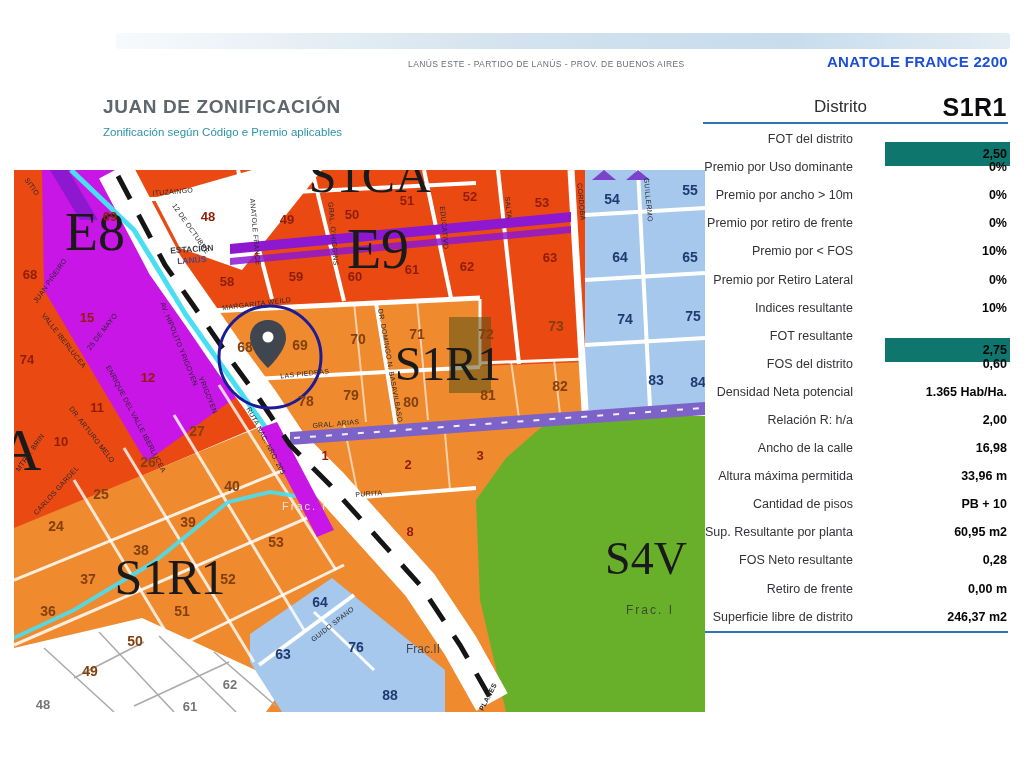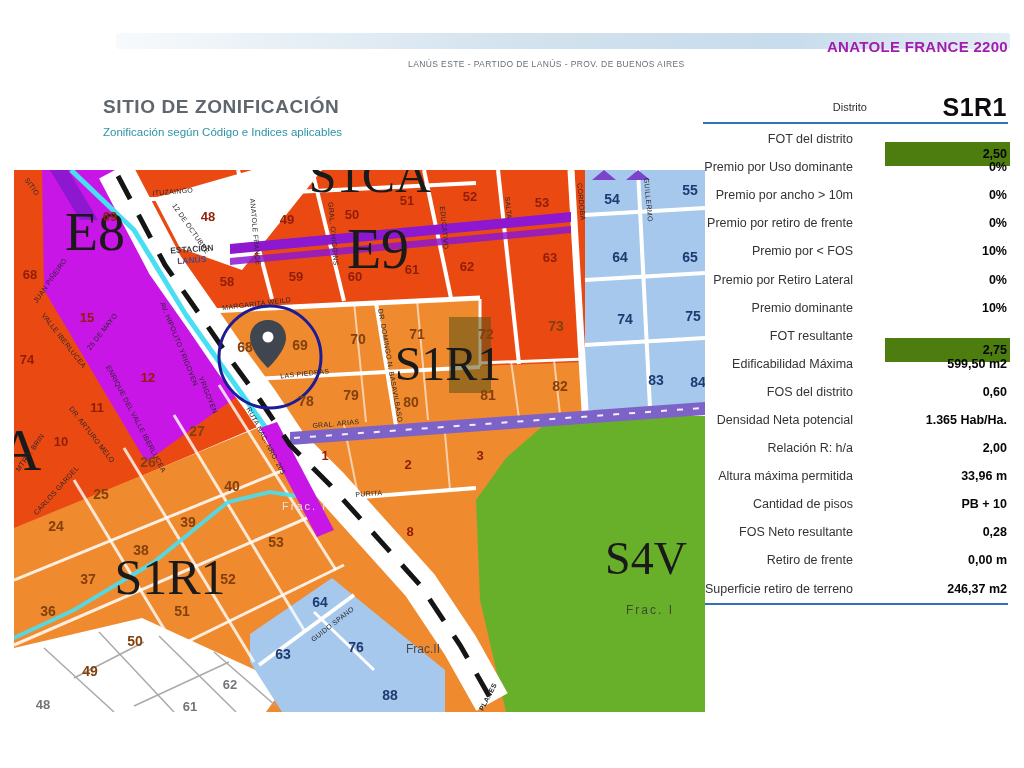--- a/index.html
+++ b/index.html
@@ -1,40 +1,40 @@
 <!DOCTYPE html>
 <html><head>
 <meta charset="utf-8">
 <style>
   html,body{margin:0;padding:0;background:#ffffff;}
   #page{position:relative;width:1024px;height:768px;background:#ffffff;overflow:hidden;
         font-family:"Liberation Sans",sans-serif;}
   
   .band{position:absolute;left:116px;top:33px;width:894px;height:16px;border-radius:3px;
         background:linear-gradient(90deg,#f7fafc 0%,#d3e2ee 45%,#c7dcec 75%,#e3edf4 100%);}
-  .hdr-title{position:absolute;right:16px;top:38px;width:500px;text-align:right;
-             font-size:15px;font-weight:bold;color:#a21caf;letter-spacing:.3px;}
+  .hdr-title{position:absolute;right:16px;top:53px;width:500px;text-align:right;
+             font-size:15px;font-weight:bold;color:#1d4ed8;letter-spacing:.3px;}
   .hdr-sub{position:absolute;right:16px;top:59px;width:600px;
            font-size:8.5px;color:#6a6f75;letter-spacing:.4px;}
   .map-title{position:absolute;left:103px;top:96px;font-size:19px;font-weight:bold;
              color:#5f666d;letter-spacing:.6px;}
   .map-sub{position:absolute;left:103px;top:126px;font-size:11.5px;color:#2c93a8;}
   
   #panel{position:absolute;left:703px;top:92px;width:307px;}
   .drow{display:flex;align-items:center;height:30px;}
-  .dlabel{flex:1;text-align:right;font-size:11px;color:#2e2e33;padding-right:16px;}
+  .dlabel{flex:1;text-align:right;font-size:17px;color:#2e2e33;padding-right:16px;}
   .dval{width:124px;text-align:right;font-size:25px;font-weight:bold;color:#0c0c0f;
         padding-right:3px;letter-spacing:.5px;}
   .rule{height:2px;background:#2e75b6;width:305px;}
   .rows{margin-top:1px;}
   .prow{display:flex;align-items:center;height:28.1px;}
   .plabel{flex:1;text-align:right;font-size:12.5px;color:#333338;padding-right:32px;}
   .pval{width:122px;text-align:right;font-size:12.5px;font-weight:bold;color:#050507;
         padding-right:3px;height:24px;line-height:24px;}
-  .prow.hl .pval{background:#4d7c0f;margin-top:29px;}
+  .prow.hl .pval{background:#0f766e;margin-top:29px;}
   
   #map{position:absolute;left:14px;top:170px;width:691px;height:542px;background:#fff;}
   text{font-family:"Liberation Sans",sans-serif;}
   .zl{font-family:"Liberation Serif","DejaVu Serif",serif;fill:#1a1a1a;}
   .pn{text-anchor:middle;font-weight:bold;}
   .r{fill:#8f1d08;font-size:13px;}
   .o{fill:#83400c;font-size:14px;}
   .b{fill:#1f3a70;font-size:14px;}
   .w{fill:#74747a;font-size:13px;}
   .st{font-size:7px;fill:#26262a;text-anchor:middle;letter-spacing:.3px;}
@@ -42,22 +42,22 @@
 </style>
 </head>
 <body>
 
 <div id="page">
 
   <div class="band"></div>
   <div class="hdr-title">ANATOLE FRANCE 2200</div>
   <div class="hdr-sub">LANÚS ESTE - PARTIDO DE LANÚS - PROV. DE BUENOS AIRES</div>
 
-  <div class="map-title">SITIO DE ZONIFICACIÓN</div>
-  <div class="map-sub">Zonificación según Código e Indices aplicables</div>
+  <div class="map-title">JUAN DE ZONIFICACIÓN</div>
+  <div class="map-sub">Zonificación según Código e Premio aplicables</div>
 
   <div id="panel">
     <div class="drow">
       <div class="dlabel">Distrito</div>
       <div class="dval">S1R1</div>
     </div>
     <div class="rule"></div>
     <div class="rows">
       <div class="prow hl">
           <div class="plabel">FOT del distrito</div>
@@ -77,61 +77,65 @@
         </div>
       <div class="prow">
           <div class="plabel">Premio por &lt; FOS</div>
           <div class="pval">10%</div>
         </div>
       <div class="prow">
           <div class="plabel">Premio por Retiro Lateral</div>
           <div class="pval">0%</div>
         </div>
       <div class="prow">
-          <div class="plabel">Premio dominante</div>
+          <div class="plabel">Indices resultante</div>
           <div class="pval">10%</div>
         </div>
       <div class="prow hl">
           <div class="plabel">FOT resultante</div>
           <div class="pval">2,75</div>
         </div>
       <div class="prow">
-          <div class="plabel">Edificabilidad Máxima</div>
-          <div class="pval">599,50 m2</div>
-        </div>
-      <div class="prow">
           <div class="plabel">FOS del distrito</div>
           <div class="pval">0,60</div>
         </div>
       <div class="prow">
           <div class="plabel">Densidad Neta potencial</div>
           <div class="pval">1.365 Hab/Ha.</div>
         </div>
       <div class="prow">
           <div class="plabel">Relación R: h/a</div>
           <div class="pval">2,00</div>
         </div>
       <div class="prow">
+          <div class="plabel">Ancho de la calle</div>
+          <div class="pval">16,98</div>
+        </div>
+      <div class="prow">
           <div class="plabel">Altura máxima permitida</div>
           <div class="pval">33,96 m</div>
         </div>
       <div class="prow">
           <div class="plabel">Cantidad de pisos</div>
           <div class="pval">PB + 10</div>
         </div>
       <div class="prow">
+          <div class="plabel">Sup. Resultante por planta</div>
+          <div class="pval">60,95 m2</div>
+        </div>
+      <div class="prow">
           <div class="plabel">FOS Neto resultante</div>
           <div class="pval">0,28</div>
         </div>
       <div class="prow">
           <div class="plabel">Retiro de frente</div>
           <div class="pval">0,00 m</div>
         </div>
       <div class="prow">
-          <div class="plabel">Superficie retiro de terreno</div>
+          <div class="plabel">Superficie libre de distrito</div>
           <div class="pval">246,37 m2</div>
         </div>
     </div>
     <div class="rule"></div>
   </div>
 
   <div id="map">
   <svg width="691" height="542" viewBox="0 0 691 542">
 
     <rect x="0" y="0" width="691" height="542" fill="#ffffff"></rect>

